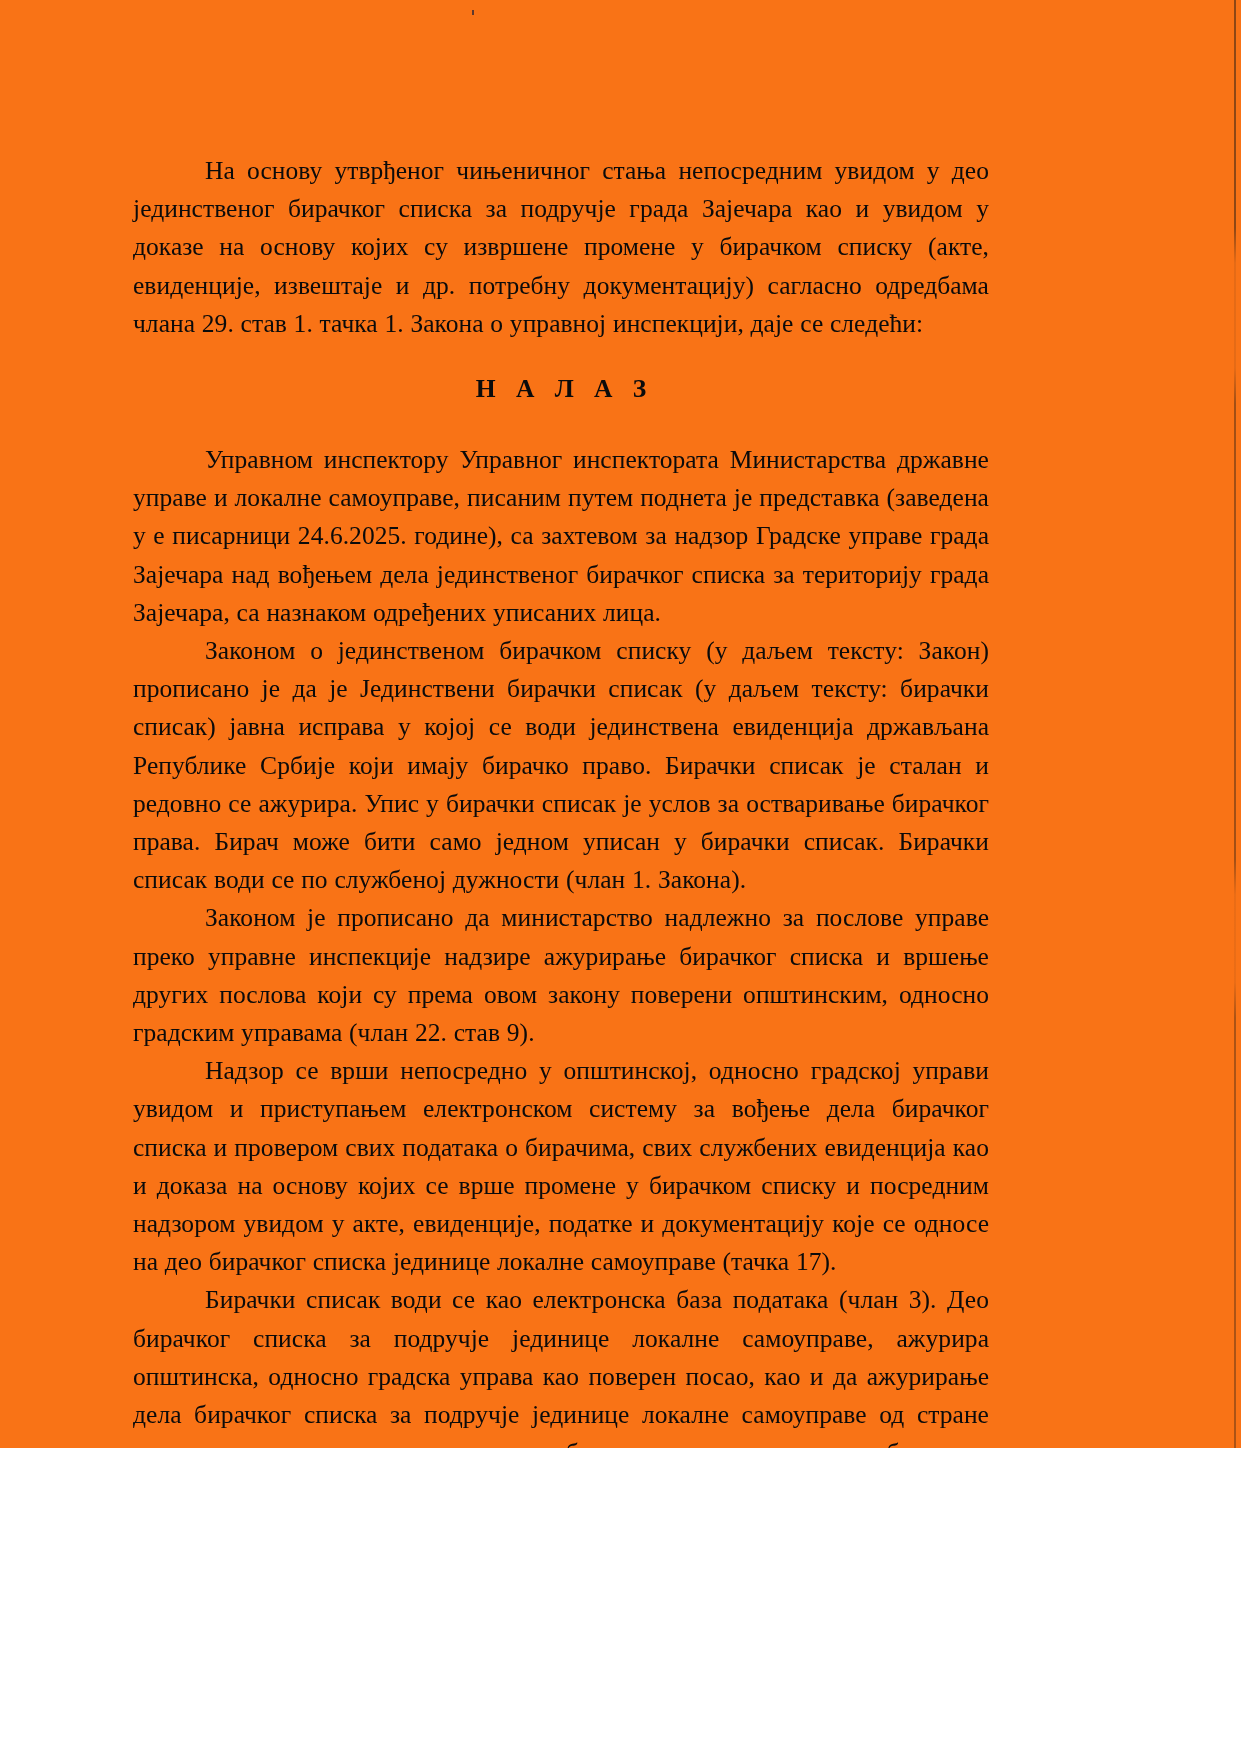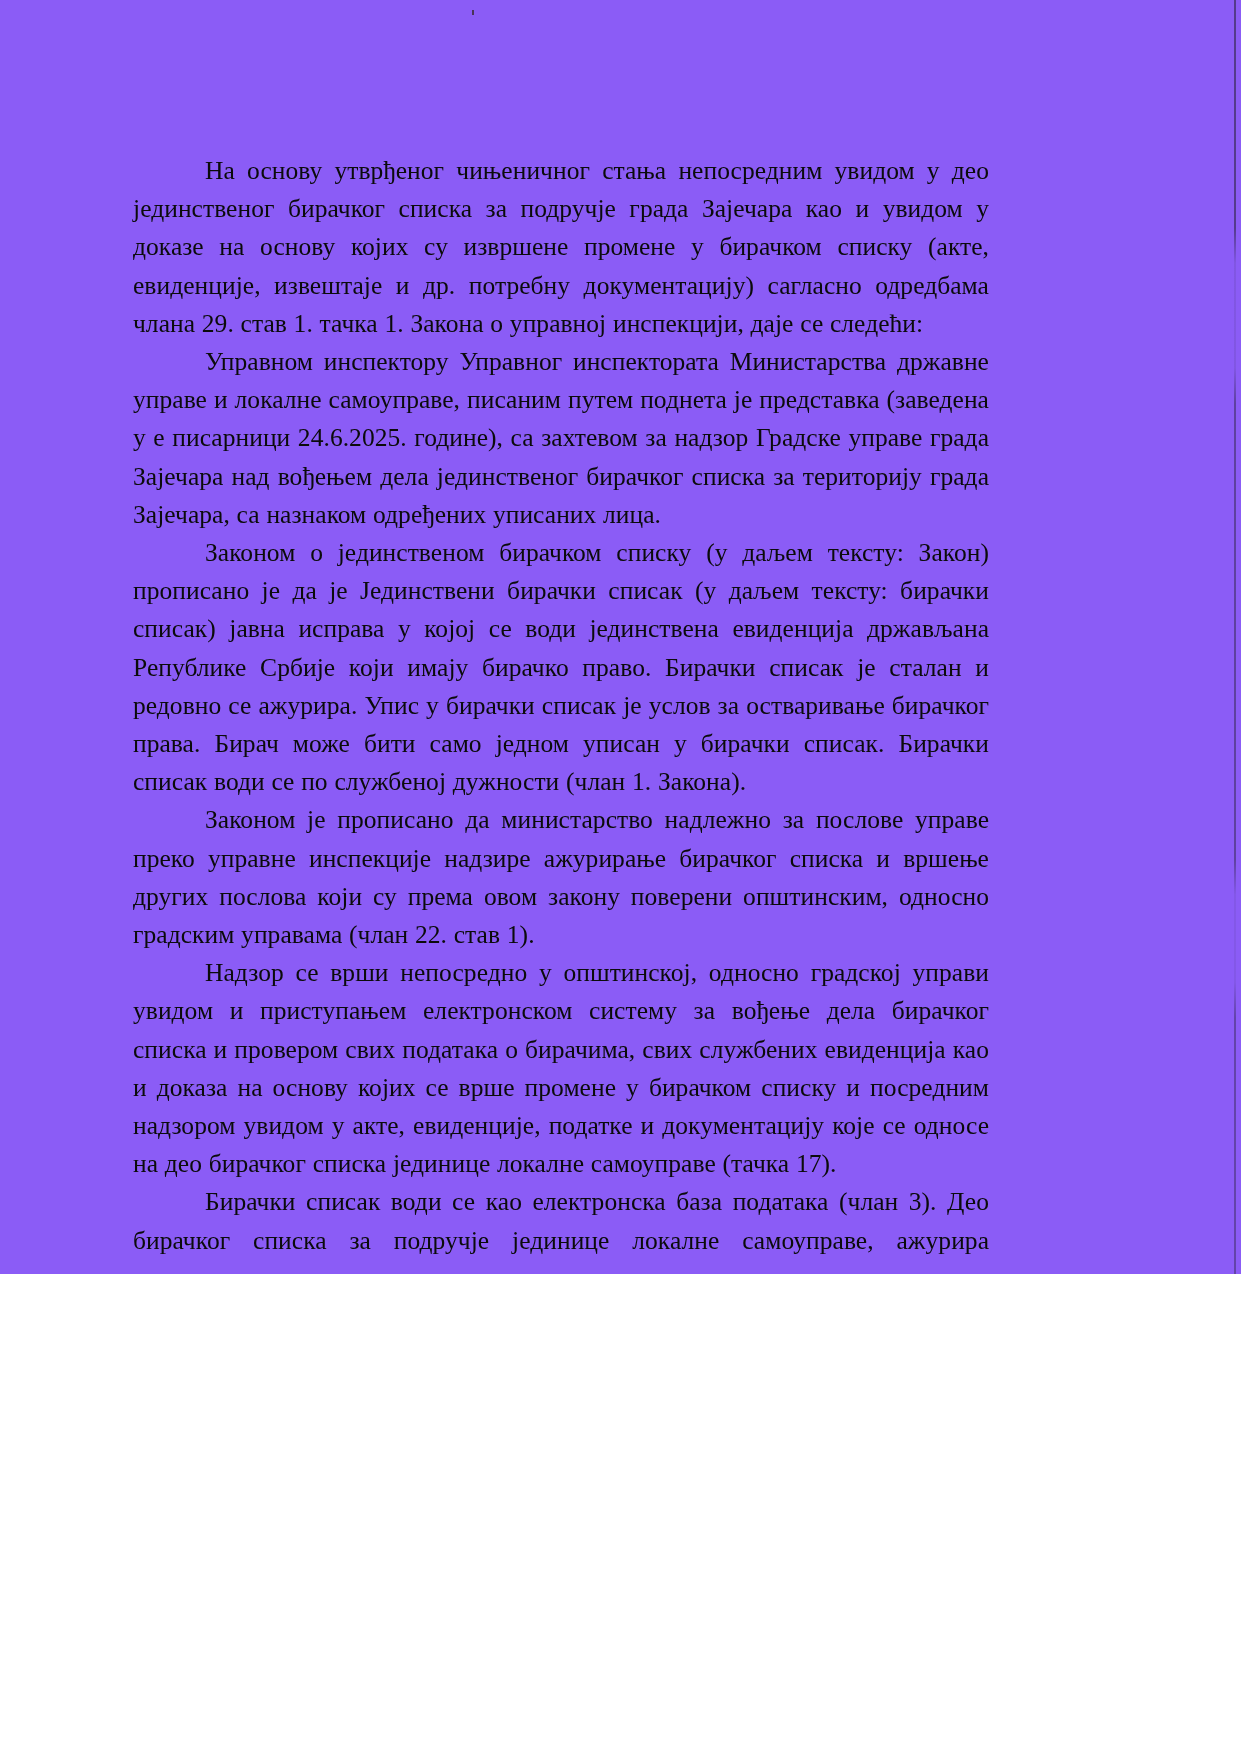--- a/index.html
+++ b/index.html
@@ -5,22 +5,22 @@
 <style>
   html, body {
     margin: 0;
     padding: 0;
     background: #ffffff;
   }
 
   .page {
     position: relative;
     width: 1241px;
-    height: 1274px;
-    background: #8b5cf6;
+    height: 1448px;
+    background: #f97316;
     overflow: hidden;
     font-family: "Liberation Serif", "DejaVu Serif", serif;
     color: #0b0b0b;
   }
 
   
   .scan-edge-right {
     position: absolute;
     top: 0;
     right: 5px;
@@ -83,27 +83,28 @@
 
 <div class="page">
 
   <div class="scan-speck"></div>
   <div class="scan-edge-right"></div>
 
   <div class="content">
 
     <p class="para">На основу утврђеног чињеничног стања непосредним увидом у део јединственог бирачког списка за подручје града Зајечара као и увидом у доказе на основу којих су извршене промене у бирачком списку (акте, евиденције, извештаје и др. потребну документацију) сагласно одредбама члана 29. став 1. тачка 1. Закона о управној инспекцији, даје се следећи:</p>
 
+    <h1 class="heading">Н А Л А З</h1>
 
     <p class="para">Управном инспектору Управног инспектората Министарства државне управе и локалне самоуправе, писаним путем поднета је представка (заведена у е писарници 24.6.2025. године), са захтевом за надзор Градске управе града Зајечара над вођењем дела јединственог бирачког списка за територију града Зајечара, са назнаком одређених уписаних лица.</p>
 
     <p class="para">Законом о јединственом бирачком списку (у даљем тексту: Закон) прописано је да је Јединствени бирачки списак (у даљем тексту: бирачки списак) јавна исправа у којој се води јединствена евиденција држављана Републике Србије који имају бирачко право. Бирачки списак је сталан и редовно се ажурира. Упис у бирачки списак је услов за остваривање бирачког права. Бирач може бити само једном уписан у бирачки списак. Бирачки списак води се по службеној дужности (члан 1. Закона).</p>
 
 
-    <p class="para">Законом је прописано да министарство надлежно за послове управе преко управне инспекције надзире ажурирање бирачког списка и вршење других послова који су према овом закону поверени општинским, односно градским управама (члан 22. став 1).</p>
+    <p class="para">Законом је прописано да министарство надлежно за послове управе преко управне инспекције надзире ажурирање бирачког списка и вршење других послова који су према овом закону поверени општинским, односно градским управама (члан 22. став 9).</p>
 
     <p class="para">Надзор се врши непосредно у општинској, односно градској управи увидом и приступањем електронском систему за вођење дела бирачког списка и провером свих података о бирачима, свих службених евиденција као и доказа на основу којих се врше промене у бирачком списку и посредним надзором увидом у акте, евиденције, податке и документацију које се односе на део бирачког списка јединице локалне самоуправе (тачка 17).</p>
 
     <p class="para">Бирачки списак води се као електронска база података (члан 3). Део бирачког списка за подручје јединице локалне самоуправе, ажурира општинска, односно градска управа као поверен посао, као и да ажурирање дела бирачког списка за подручје јединице локалне самоуправе од стране општинске, односно градске управе обухвата вршење промена у бирачком списку (упис, брисање, измена, допуна или исправка) по службеној дужности или на захтев грађана до закључења бирачког списка и друге послове, у складу са овим законом (члан 2. ст. 3. и 4. Закона).</p>
 
     <p class="para">Део бирачког списка изложен је у седишту Градске управе (канцеларија број 60) и грађанима је омогућено, уношењем ЈМБГ-а и других података, провера да ли су уписани у бирачки список и да ли су уписани подаци тачни, у складу са Законом који уређује заштиту података о личности.</p>
 
   </div>
 </div>
 

